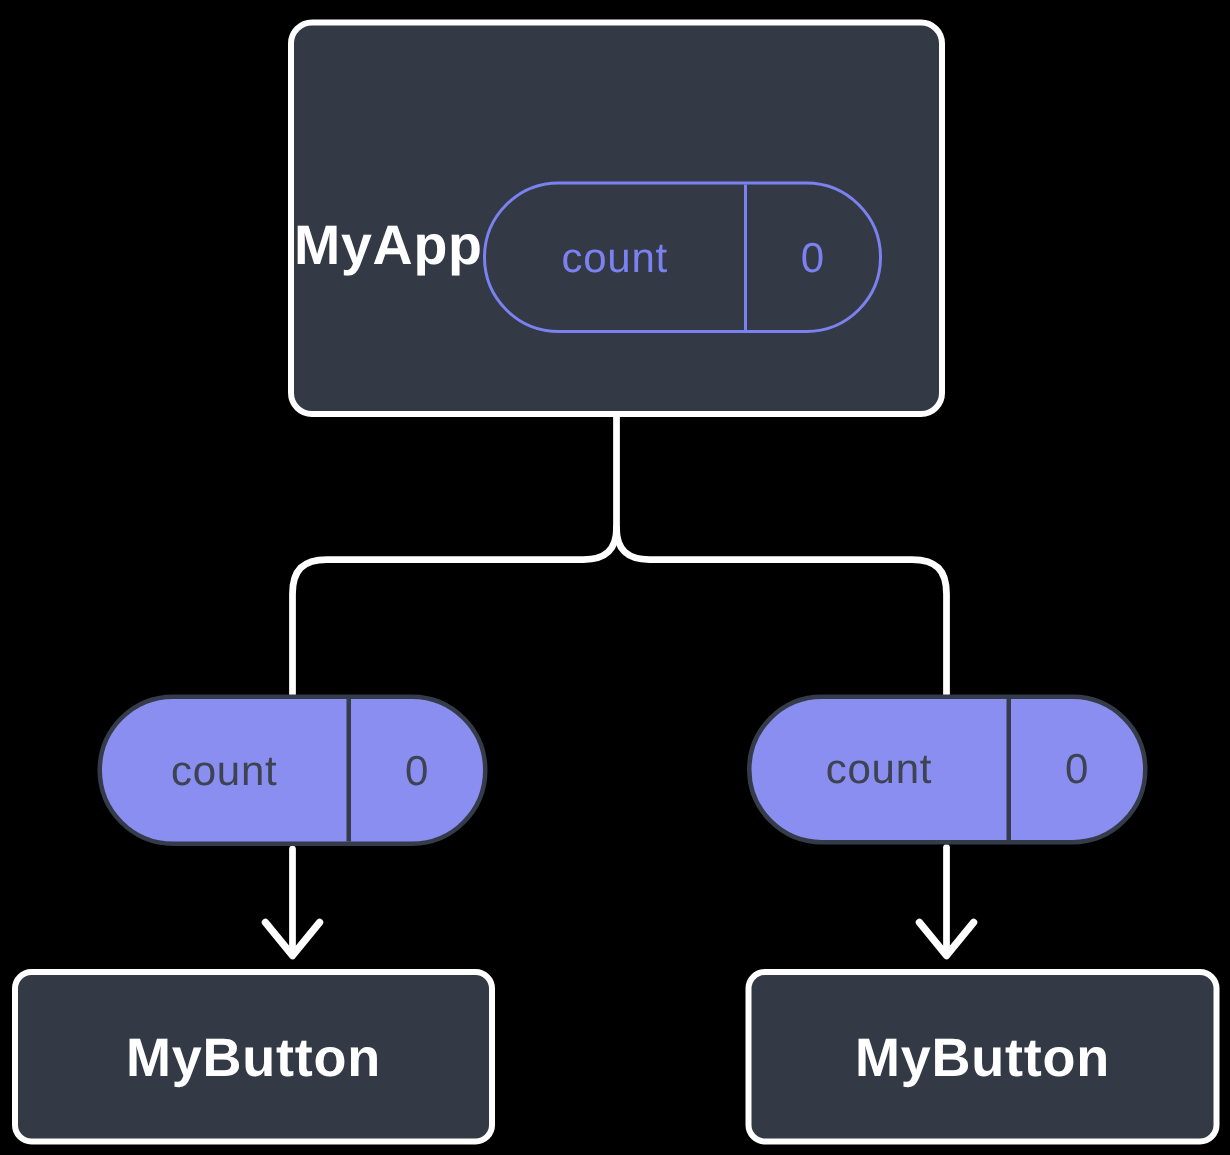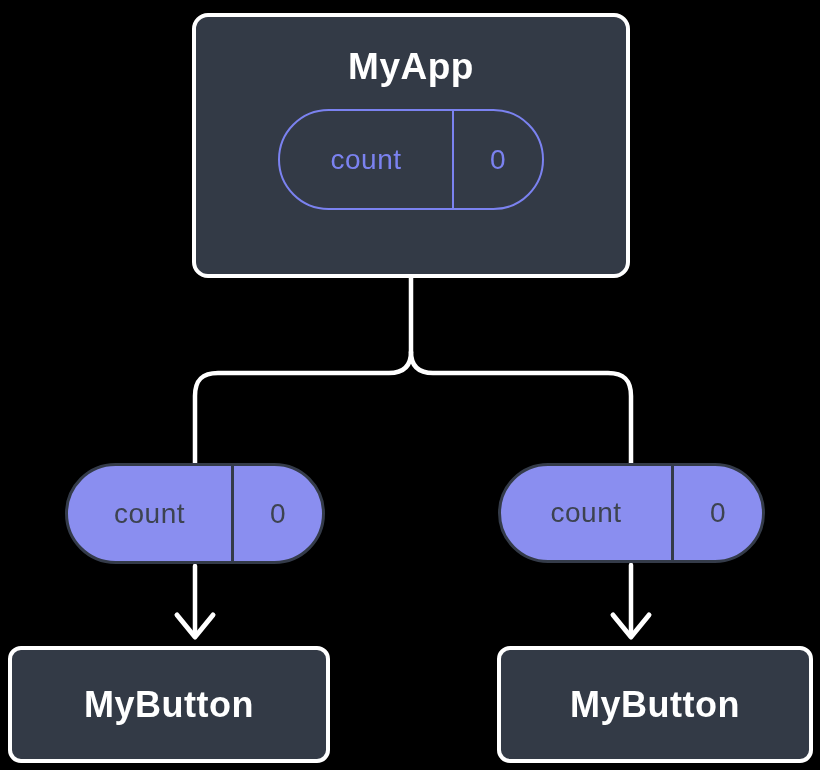--- a/index.html
+++ b/index.html
@@ -32,22 +32,22 @@
     stroke-linecap:round;stroke-linejoin:round;
   }
   .component{
     position:absolute;z-index:1;box-sizing:border-box;
     background:var(--component-fill);
     border:4px solid var(--component-border);
     color:var(--component-text);
   }
   .component.root{
     left:192px;top:13px;width:438px;height:265px;border-radius:16px;
-    display:flex;flex-direction:column;align-items:center;
-    padding-top:24px;
+    display:flex;flex-direction:row;align-items:center;
+    padding-top:36px;
   }
   .component-title{
     font-size:37px;font-weight:700;line-height:52px;
     letter-spacing:0.5px;color:var(--component-text);
   }
   .pill{
     display:flex;align-items:stretch;box-sizing:border-box;
     border-radius:999px;font-size:28px;letter-spacing:0.5px;
   }
   .pill .seg{display:flex;align-items:center;justify-content:center;}

